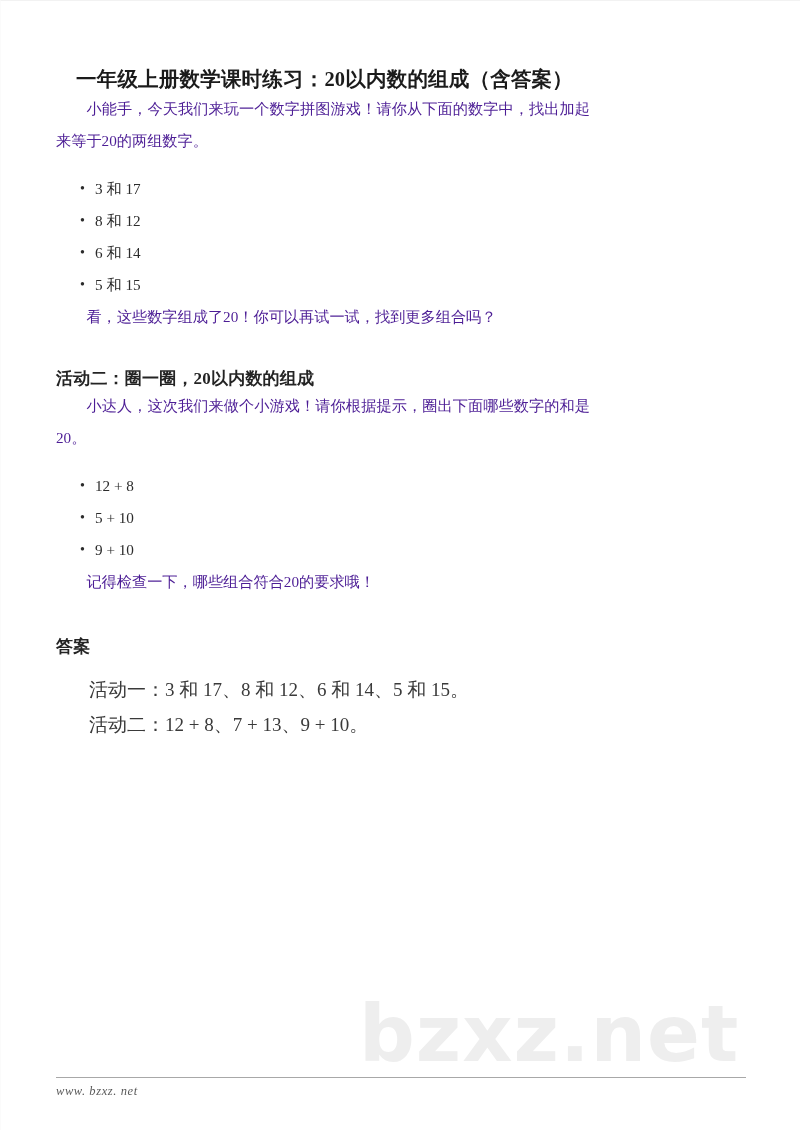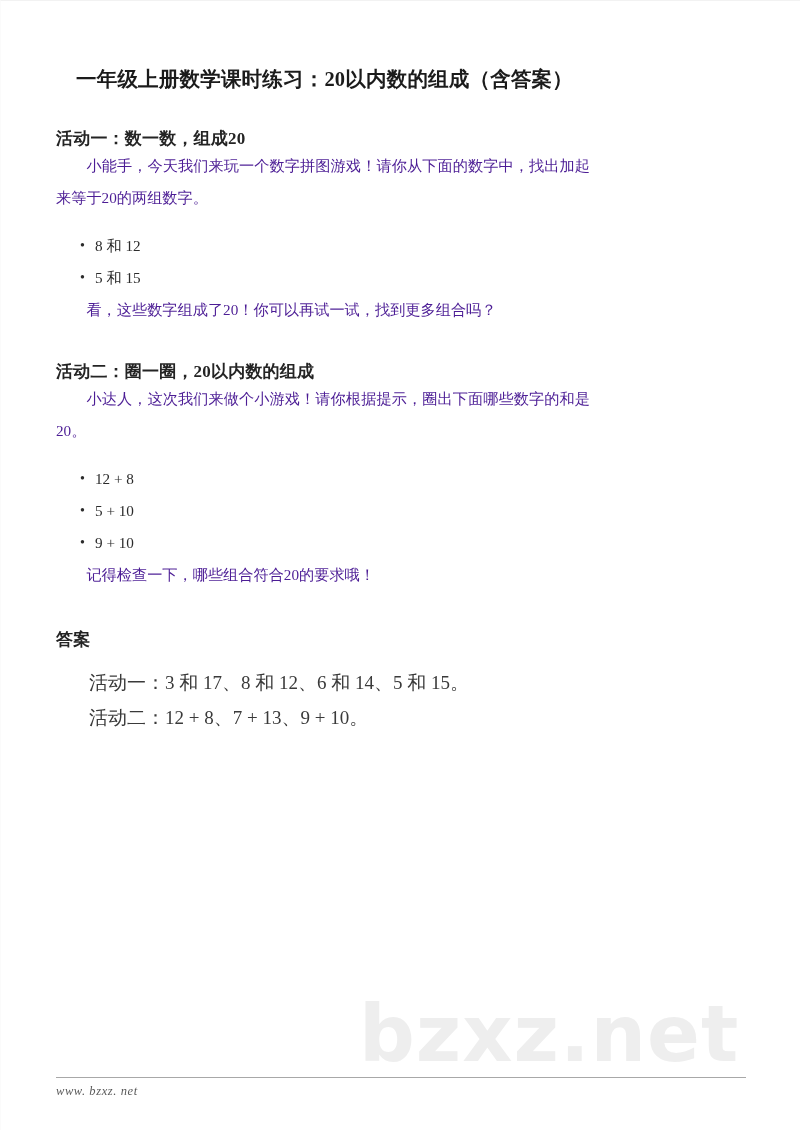--- a/index.html
+++ b/index.html
@@ -138,26 +138,27 @@
 <body>
 
 <div class="page">
 
   <div class="watermark">bzxz.net</div>
 
   <div class="content">
 
     <h1 class="doc-title">一年级上册数学课时练习：20以内数的组成（含答案）</h1>
 
-    <h2 class="section-heading sec1">活动一：数一数，组成20</h2>
 
     <p class="body-text indent para-after-heading">小能手，今天我们来玩一个数字拼图游戏！请你从下面的数字中，找出加起来等于20的两组数字。</p>
 
     <ul class="num-list">
+      <li>3 和 17</li>
       <li>8 和 12</li>
+      <li>6 和 14</li>
       <li>5 和 15</li>
     </ul>
 
     <p class="body-text indent para-closing">看，这些数字组成了20！你可以再试一试，找到更多组合吗？</p>
 
     <h2 class="section-heading sec2">活动二：圈一圈，20以内数的组成</h2>
 
     <p class="body-text indent para-after-heading">小达人，这次我们来做个小游戏！请你根据提示，圈出下面哪些数字的和是20。</p>
 
     <ul class="num-list">

